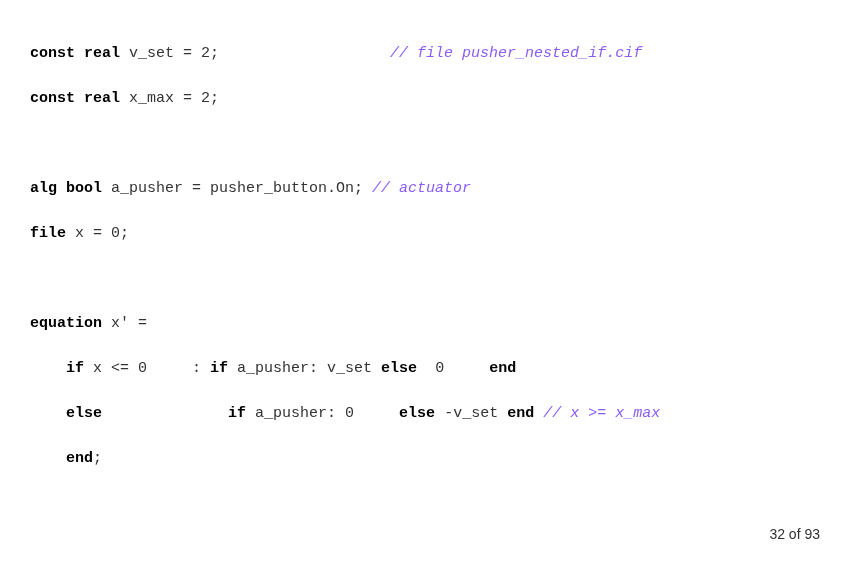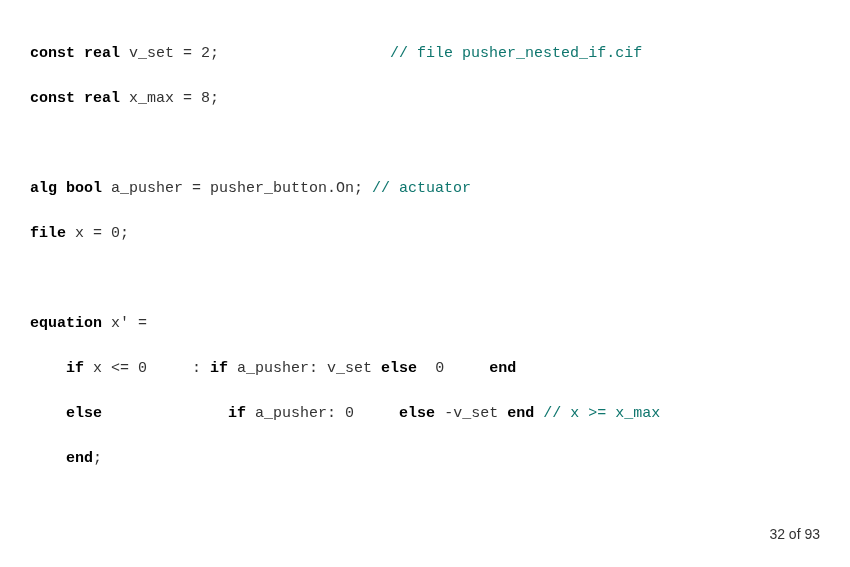--- a/index.html
+++ b/index.html
@@ -11,36 +11,36 @@
       font-size: 15px;
       line-height: 1.5;
       color: #333333;
       padding: 20px 30px;
       position: relative;
     }
     .code-container {
       white-space: pre;
     }
     .kw { font-weight: bold; color: #000000; margin-top: 35px; }
-    .cm { color: #0f766e; }
+    .cm { font-style: italic; color: #8b5cf6; }
     .page-number {
       position: absolute;
       bottom: 22px;
       right: 30px;
       font-family: Arial, sans-serif;
       font-size: 14px;
       color: #333333;
     }
   </style>
 </head>
 <body>
 
 <div class="code-container">
 <div><span class="kw">const</span> <span class="kw">real</span><span> v_set = 2;                   </span><span class="cm">// file pusher_nested_if.cif</span></div>
-<div><span class="kw">const</span> <span class="kw">real</span><span> x_max = 8;</span></div>
+<div><span class="kw">const</span> <span class="kw">real</span><span> x_max = 2;</span></div>
 <div>&nbsp;</div>
 <div><span class="kw">alg</span> <span class="kw">bool</span><span> a_pusher = pusher_button.On; </span><span class="cm">// actuator</span></div>
 <div><span class="kw">file</span><span> x = 0;</span></div>
 <div>&nbsp;</div>
 <div><span class="kw">equation</span><span> x' =</span></div>
 <div><span>    </span><span class="kw">if</span><span> x &lt;= 0     : </span><span class="kw">if</span><span> a_pusher: v_set </span><span class="kw">else</span><span>  0     </span><span class="kw">end</span></div>
 <div><span>    </span><span class="kw">else</span><span>              </span><span class="kw">if</span><span> a_pusher: 0     </span><span class="kw">else</span><span> -v_set </span><span class="kw">end</span><span class="cm"> // x &gt;= x_max</span></div>
 <div><span>    </span><span class="kw">end</span><span>;</span></div>
 <div>&nbsp;</div>
 

